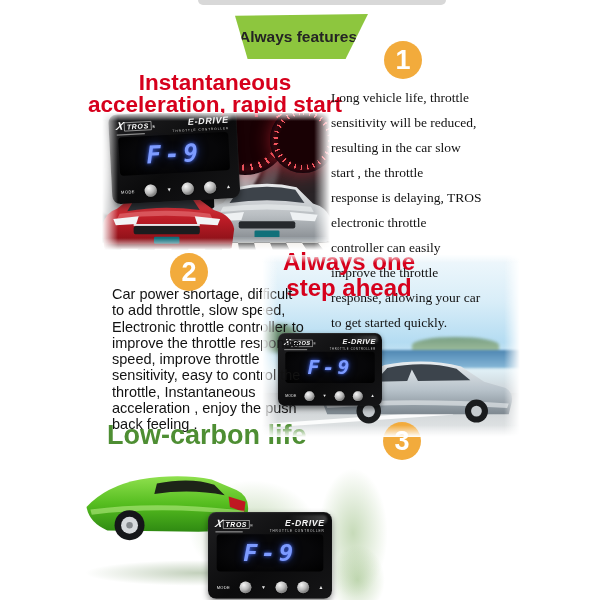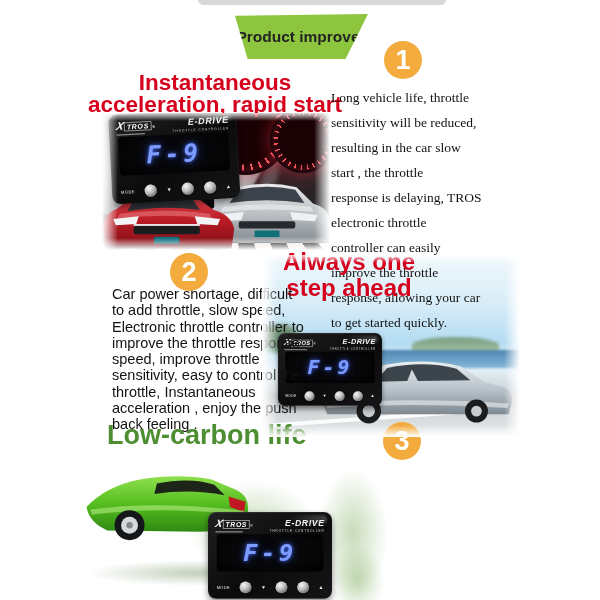--- a/index.html
+++ b/index.html
@@ -129,21 +129,21 @@
   #dev3{left:130px;top:60px;transform:scale(.62);}
 </style>
 </head>
 <body>
 
 <div class="canvas">
 
   <div class="top-strip"></div>
 
   <div class="banner">
-    <span>Product improve</span>
+    <span>Always features</span>
   </div>
 
   <div class="num-circle" id="circle1">
     <span>1</span>
   </div>
   <div class="num-circle" id="circle2">
     <span>2</span>
   </div>
   <div class="num-circle" id="circle3">
     <span>3</span>

